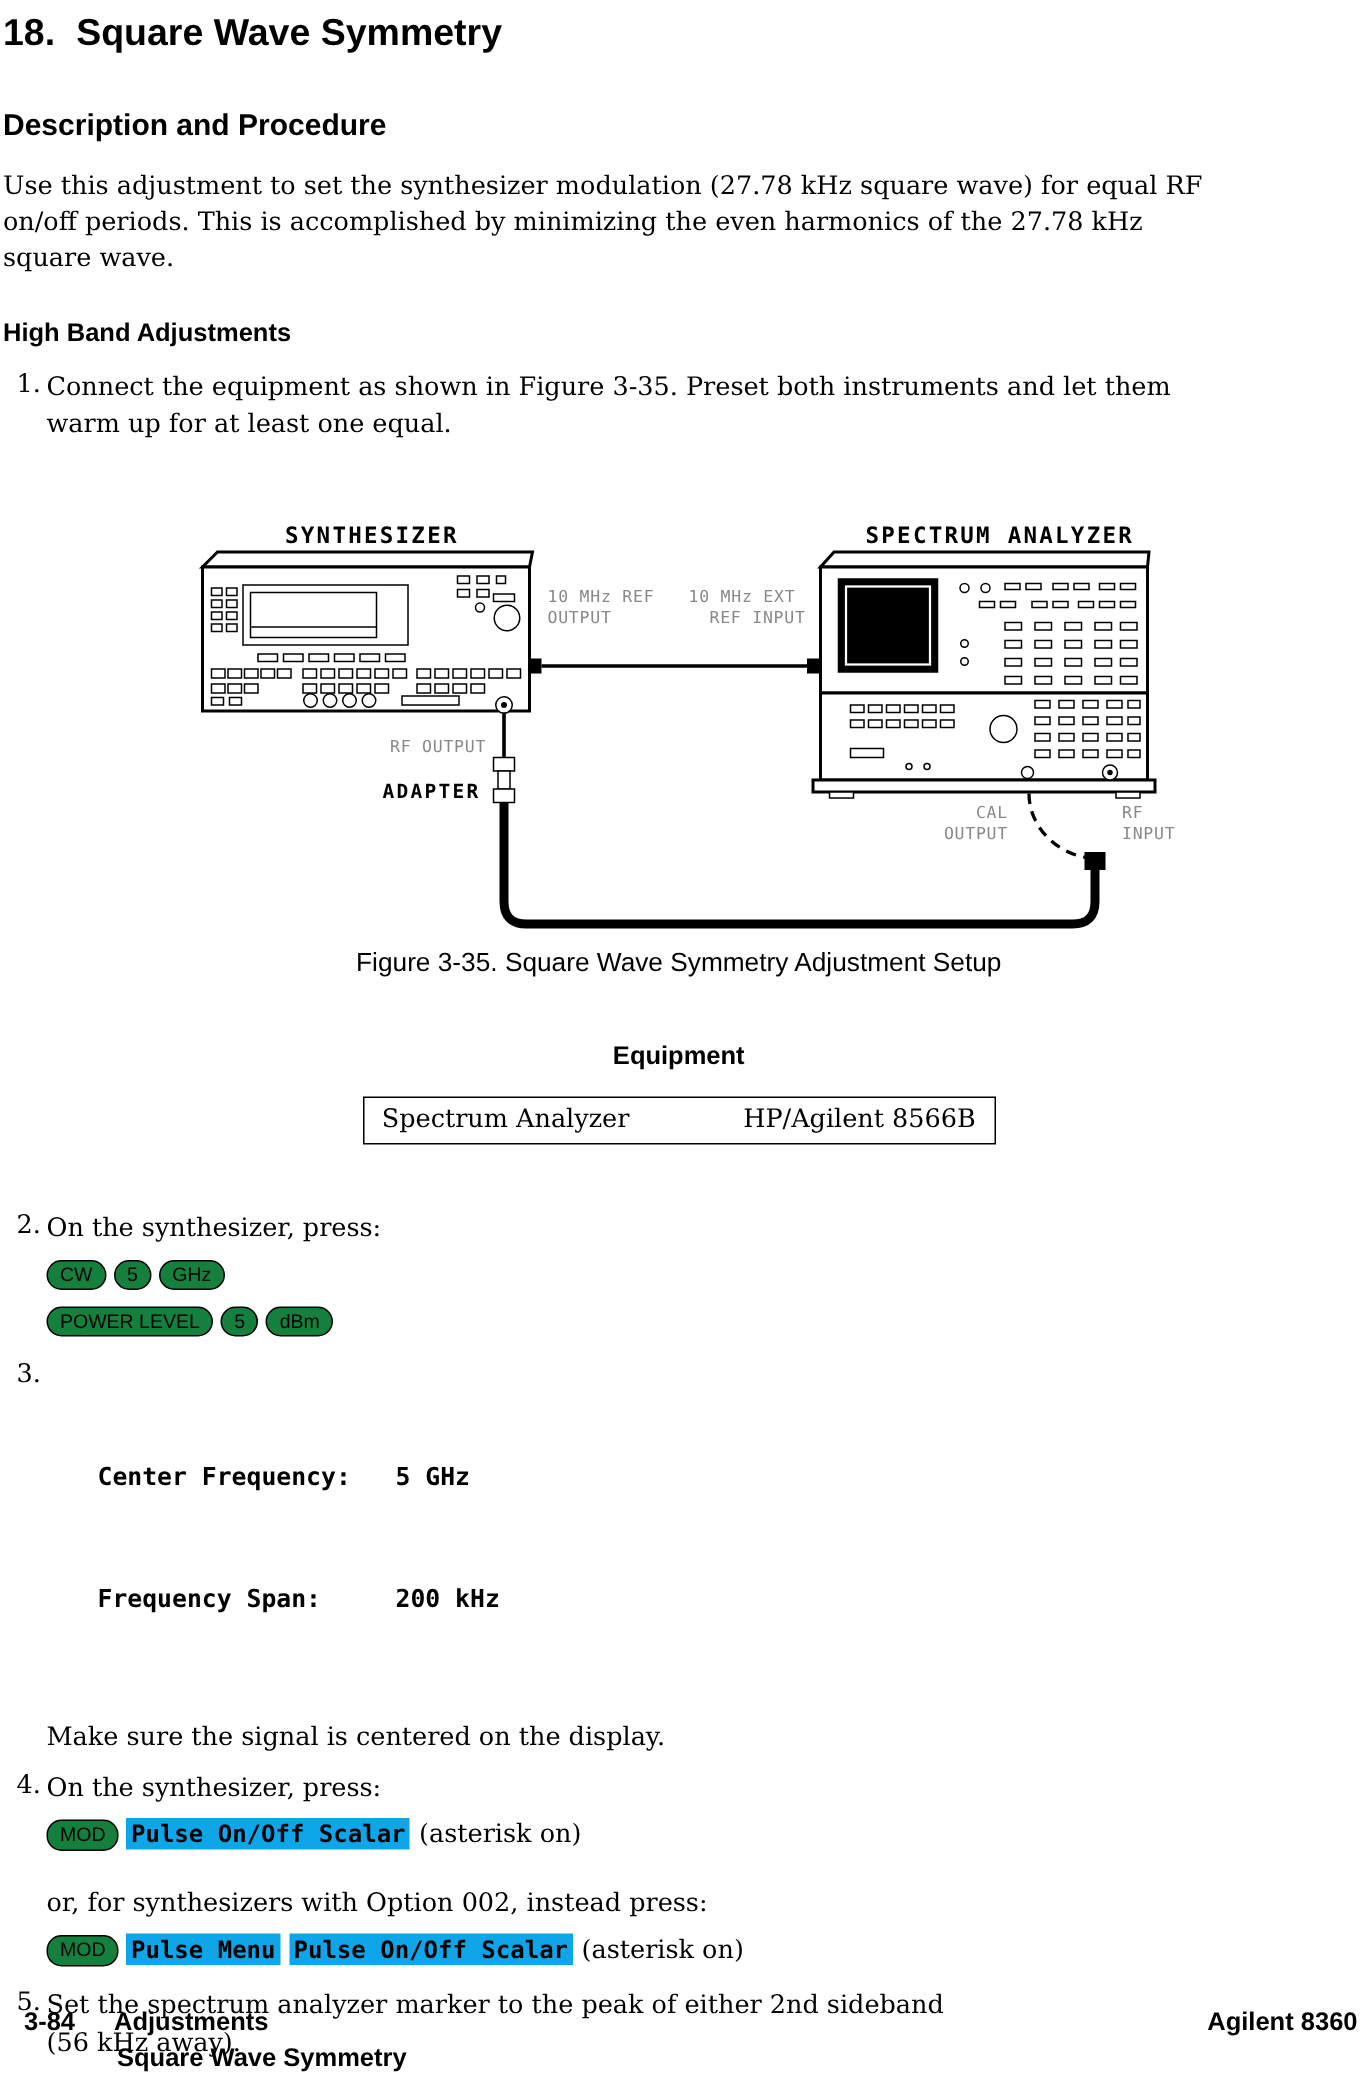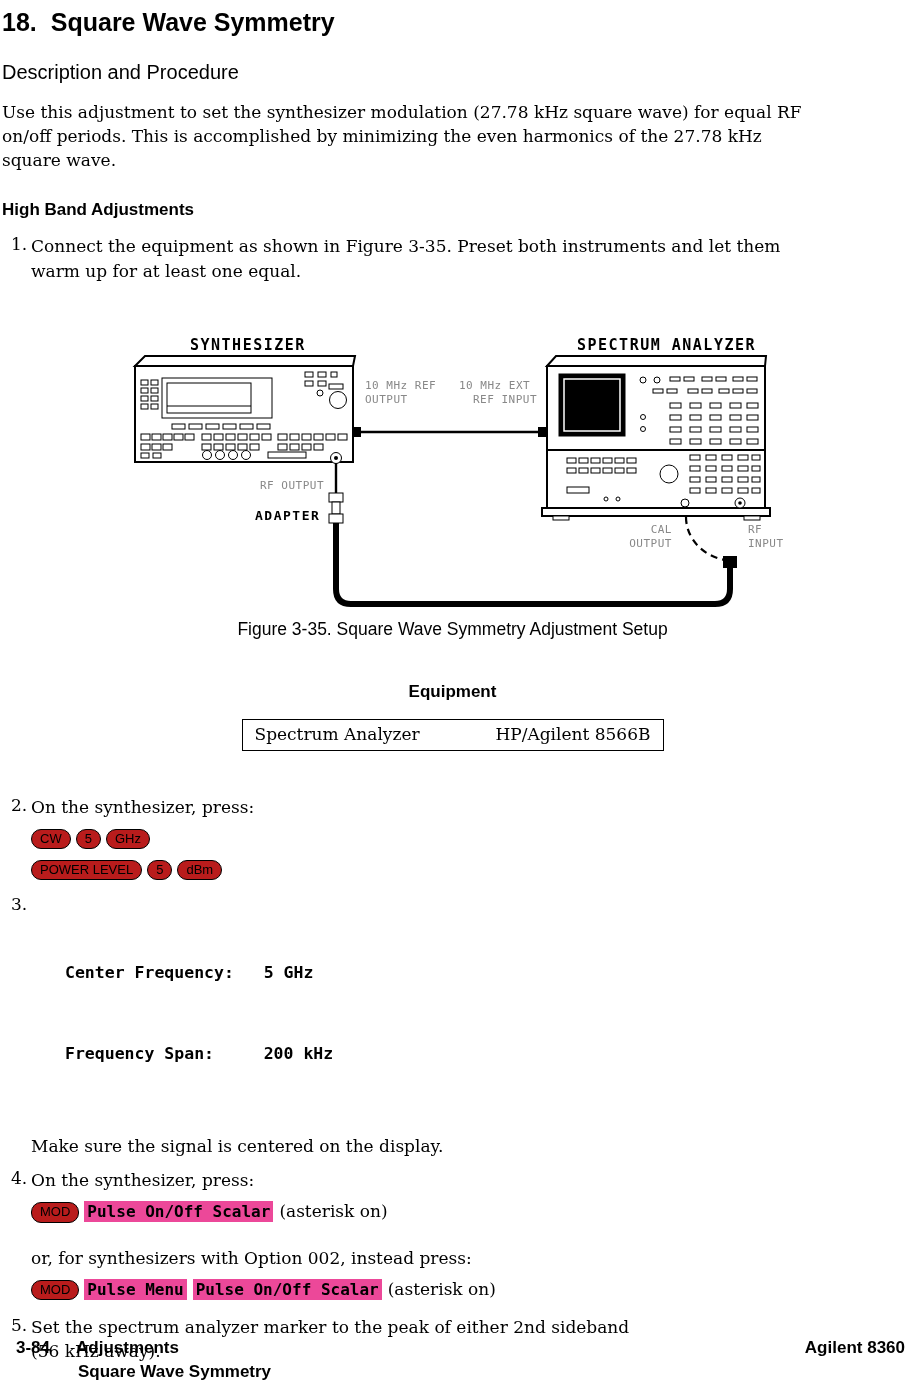--- a/index.html
+++ b/index.html
@@ -5,41 +5,41 @@
   * { box-sizing: border-box; }
   html,body { margin:0; padding:0; }
   body {
     width:909px; height:1390px; background:#fff; color:#000;
     font-family:"DejaVu Serif", serif; font-size:17px;
     position:relative; overflow:hidden;
   }
   .content { padding:6px 6px 0 2px; }
   .h1 { font-family:"Liberation Sans", sans-serif; font-weight:bold; font-size:25px; margin:2px 0 0 0; }
   .h1 .chapnum { margin-right:14px; }
-  .h2 { font-family:"Liberation Sans", sans-serif; font-weight:normal; font-size:20px; margin:24px 0 0 0; }
+  .h2 { font-family:"Liberation Sans", sans-serif; font-weight:bold; font-size:20px; margin:36px 0 0 0; }
   .h3 { font-family:"Liberation Sans", sans-serif; font-weight:bold; font-size:17px; margin:28px 0 0 0; }
   .para { margin:16px 0 0 0; line-height:1.42; }
   .steps { margin-top:14px; }
   .step { display:flex; margin-top:10px; }
   .step-num { flex:0 0 29px; padding-left:9px; }
   .step-body { flex:1; line-height:1.42; }
   .keys-line { margin:7px 0 3px 0; }
   .keycap {
     font-family:"Liberation Sans", sans-serif; font-size:13px;
     border:1.7px solid #000; border-radius:10px; padding:1px 8px 2px;
     display:inline-block; margin-right:5px; line-height:1.2; vertical-align:1px;
-    background:#b91c1c;
+    background:#15803d;
   }
   .codeblock {
     font-family:"DejaVu Sans Mono", monospace; font-weight:bold; font-size:16.5px;
     white-space:pre; margin:13px 0 13px 34px; line-height:1.62;
   }
   .softkey {
     font-family:"DejaVu Sans Mono", monospace; font-weight:bold; font-size:16px;
-    background:#ec4899; padding:1px 3px; margin-right:6px;
+    background:#0ea5e9; padding:1px 3px; margin-right:6px;
   }
   .alt-line { margin-top:22px; }
   .figure-wrap { margin-top:44px; }
   .figure-wrap svg { display:block; }
   .fig-caption { text-align:center; font-family:"Liberation Sans", sans-serif; font-weight:normal; font-size:17.5px; margin-top:0px; }
   .equip-head { text-align:center; font-family:"Liberation Sans", sans-serif; font-weight:bold; font-size:17px; margin-top:42px; }
   .equip-table {
     width:422px; margin:17px auto 0; border:1.4px solid #000;
     display:flex; justify-content:space-between; padding:4px 12px 6px;
   }

